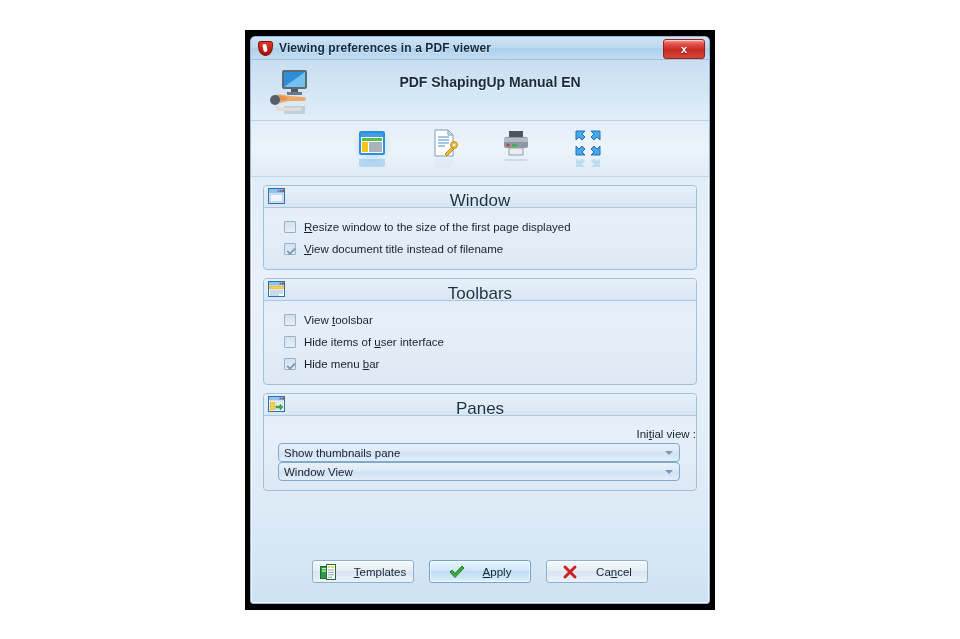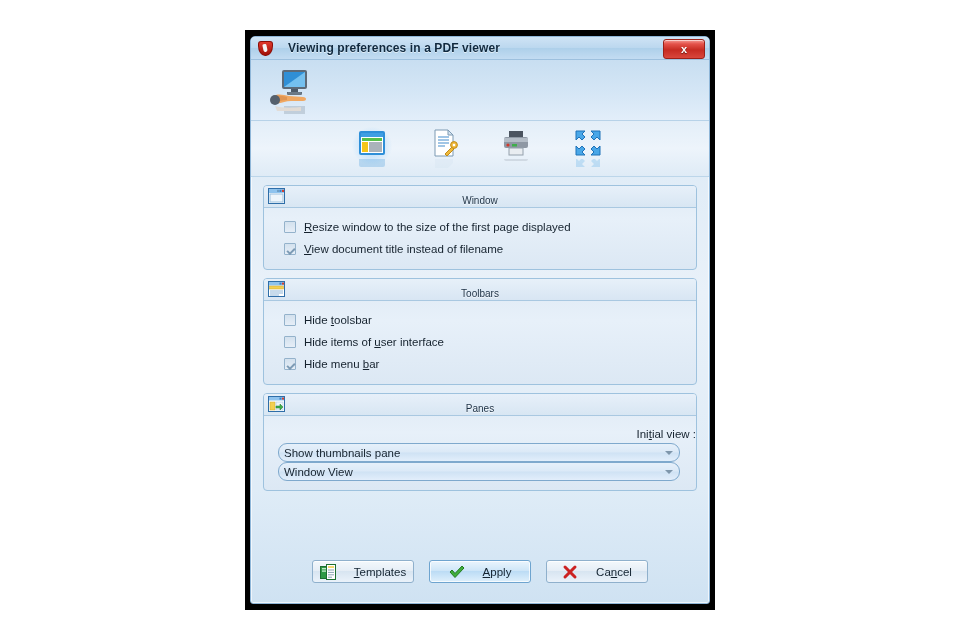--- a/index.html
+++ b/index.html
@@ -40,21 +40,20 @@
     border-radius:3px 3px 7px 7px/3px 3px 10px 10px;
     box-sizing:border-box;
   }
   .shield-icon .sh:after{
     content:"";position:absolute;left:4px;top:2px;width:4px;height:8px;
     background:#f4f4f4;border-radius:2px 2px 3px 3px;transform:rotate(-12deg);
   }
   #title-text{
     font-size:12px;font-weight:bold;color:#10293f;letter-spacing:.1px;
     text-shadow:0 1px 0 rgba(255,255,255,.6);
-    margin-left:9px;
   }
   #close-button{
     position:absolute;right:4px;top:2px;width:40px;height:18px;
     background:linear-gradient(to bottom,#f49b95 0%,#e4524a 22%,#c62b22 55%,#d9463c 100%);
     border:1px solid #9c2018;border-radius:3px;
     display:flex;align-items:center;justify-content:center;cursor:pointer;
     box-shadow:inset 0 1px 0 rgba(255,255,255,.55);
   }
   #close-button span{
     font-size:11px;font-weight:bold;color:#ffffff;
@@ -101,42 +100,42 @@
     box-sizing:border-box;
   }
   .group-head{
     position:relative;height:21px;
     background:linear-gradient(to bottom,#e7f0f9,#d8e6f3);
     border-bottom:1px solid #a9c8e1;
     border-radius:3px 3px 0 0;
     display:flex;align-items:center;justify-content:center;
   }
   .group-head .ghicon{position:absolute;left:4px;top:2px;width:17px;height:16px;}
-  .group-title{font-size:10px;color:#1c3044;text-shadow:0 1px 0 rgba(255,255,255,.7);margin-top:8px;}
+  .group-title{font-size:17px;color:#1c3044;text-shadow:0 1px 0 rgba(255,255,255,.7);margin-top:8px;}
   .group-body{padding:8px 0 9px 0;}
   
   .cbrow{display:flex;align-items:center;height:22px;padding-left:20px;cursor:pointer;}
   .cbox{
     width:12px;height:12px;flex:none;margin-right:8px;position:relative;
     background:linear-gradient(to bottom,#d3e1ee,#e6eef7);
     border:1px solid #94b2cb;box-sizing:border-box;border-radius:1px;
   }
   .cbox.checked:after{
     content:"";position:absolute;left:2px;top:4px;width:6px;height:3px;
     border-left:2px solid #7d9bb5;border-bottom:2px solid #7d9bb5;
     transform:rotate(-45deg);
   }
   .cblabel{font-size:11.5px;color:#15222e;white-space:nowrap;}
   .cblabel u{text-decoration:underline;}
   
   .field-label{font-size:11.5px;color:#15222e;padding:4px 0 3px 14px;text-align:right;}
   .combo{
     position:relative;margin:0 16px 0 14px;height:19px;
     background:linear-gradient(to bottom,#e6f0fa 0%,#dbe9f7 48%,#cfe2f4 52%,#e2eefb 100%);
-    border:1px solid #7fa9cd;border-radius:9px;box-sizing:border-box;
+    border:1px solid #7fa9cd;border-radius:4px;box-sizing:border-box;
     display:flex;align-items:center;cursor:pointer;
   }
   .combo-val{font-size:11.5px;color:#15222e;padding-left:5px;}
   .combo-arrow{
     position:absolute;right:6px;top:7px;width:0;height:0;
     border-left:4px solid transparent;border-right:4px solid transparent;
     border-top:4px solid #7e96ab;
   }
   
   #buttons{
@@ -187,20 +186,21 @@
         <rect x="18" y="26" width="15" height="2.5" rx="1" fill="#6b7a88"></rect>
         <path d="M4 31 C8 27 14 29 20 30 L34 31 C38 31 38 35 34 35 L22 35 C16 35 12 38 8 37 Z" fill="#f0a862"></path>
         <path d="M4 31 C8 28 13 30 18 31 L18 34 C13 34 9 36 5 36 Z" fill="#e09450"></path>
         <ellipse cx="6" cy="34" rx="5" ry="5" fill="#55606c"></ellipse>
         <g opacity="0.22">
           <rect x="15" y="40" width="21" height="8" fill="#5c6a78"></rect>
           <path d="M6 40 C12 42 24 42 32 41 L32 45 L8 45 Z" fill="#f0a862"></path>
         </g>
       </svg>
     </span>
+    <div id="doc-title">PDF ShapingUp Manual EN</div>
   </div>
 
   <div id="toolbar">
 
     <div class="tool-btn selected">
       <span class="tool-ico">
         <svg width="30" height="30" viewBox="0 0 30 30">
           <rect x="2" y="3" width="26" height="24" rx="2" fill="#2e8fd8"></rect>
           <rect x="4" y="5" width="22" height="20" fill="#ffffff"></rect>
           <rect x="4" y="5" width="22" height="4" fill="#3f9ee2"></rect>
@@ -323,21 +323,21 @@
               <line x1="2" y1="12" x2="15" y2="12"></line>
             <line x1="2" y1="14" x2="11" y2="14"></line>
           </g>
         </svg>
       </span>
       <span class="group-title">Toolbars</span>
     </div>
     <div class="group-body">
       <div class="cbrow">
         <span class="cbox"></span>
-        <span class="cblabel"><span>Hide </span><u>t</u><span>oolsbar</span></span>
+        <span class="cblabel"><span>View </span><u>t</u><span>oolsbar</span></span>
       </div>
       <div class="cbrow">
         <span class="cbox"></span>
         <span class="cblabel"><span>Hide items of </span><u>u</u><span>ser interface</span></span>
       </div>
       <div class="cbrow">
         <span class="cbox checked"></span>
         <span class="cblabel"><span>Hide menu </span><u>b</u><span>ar</span></span>
       </div>
     </div>

